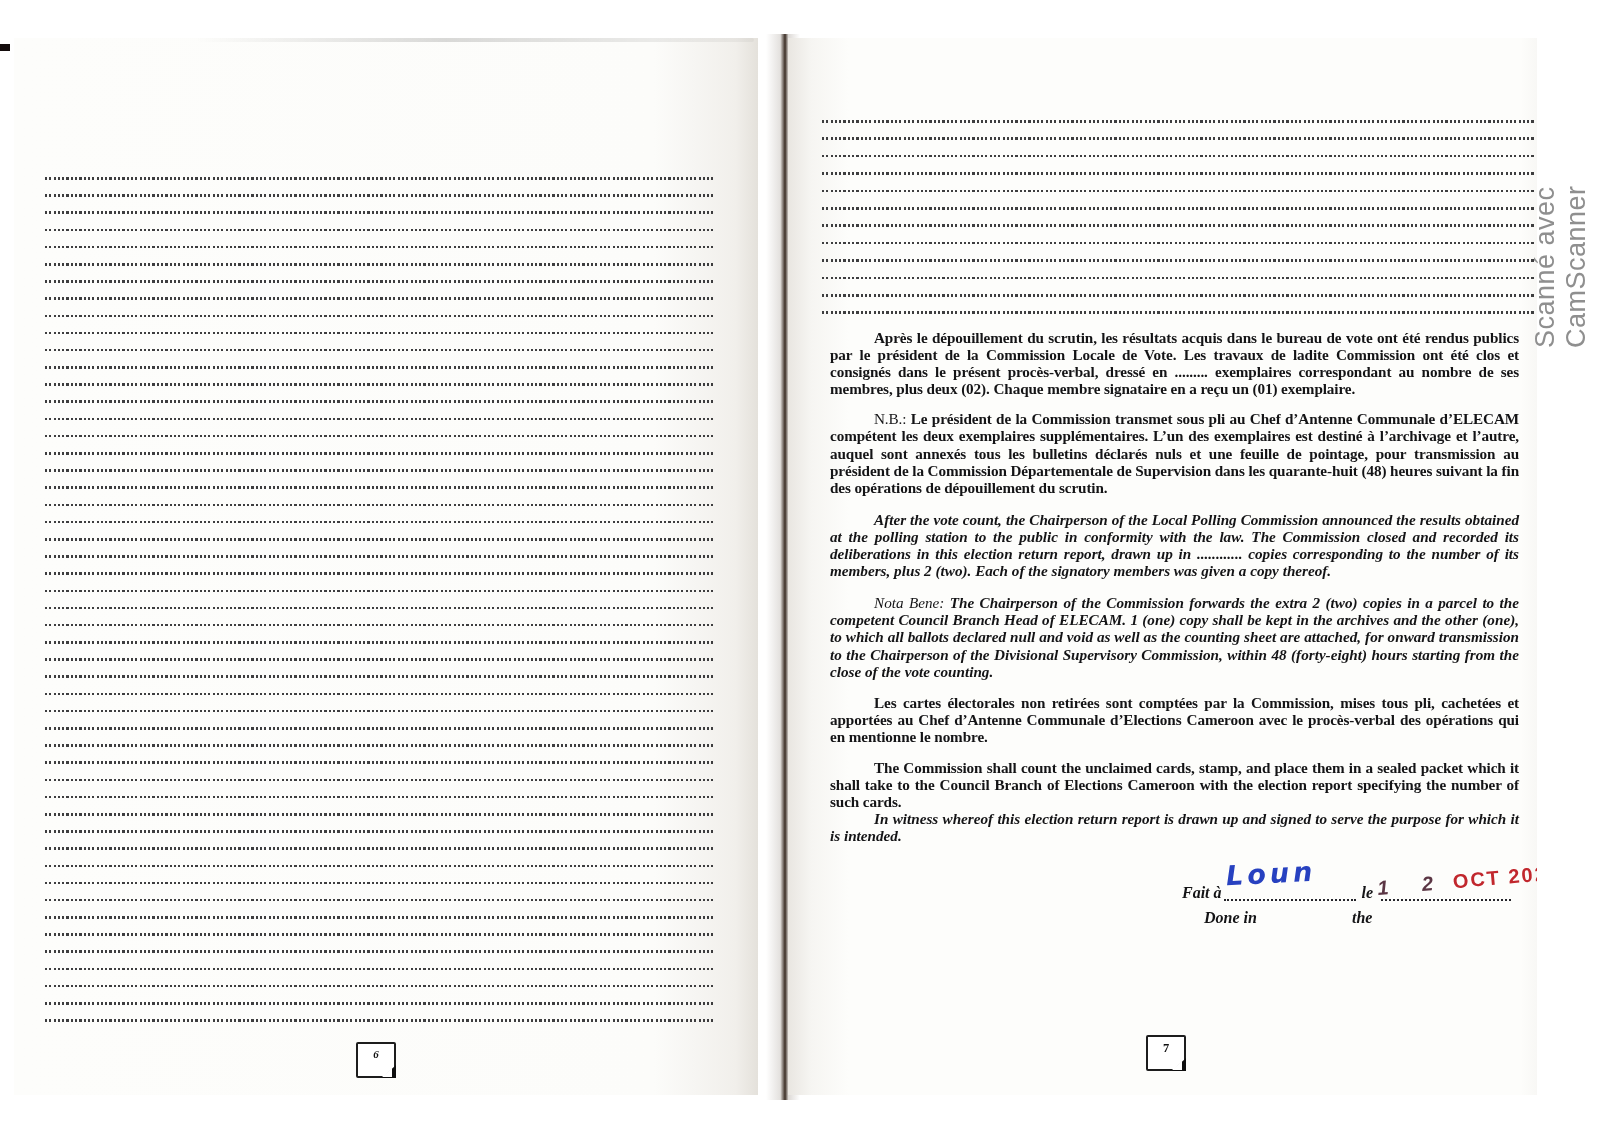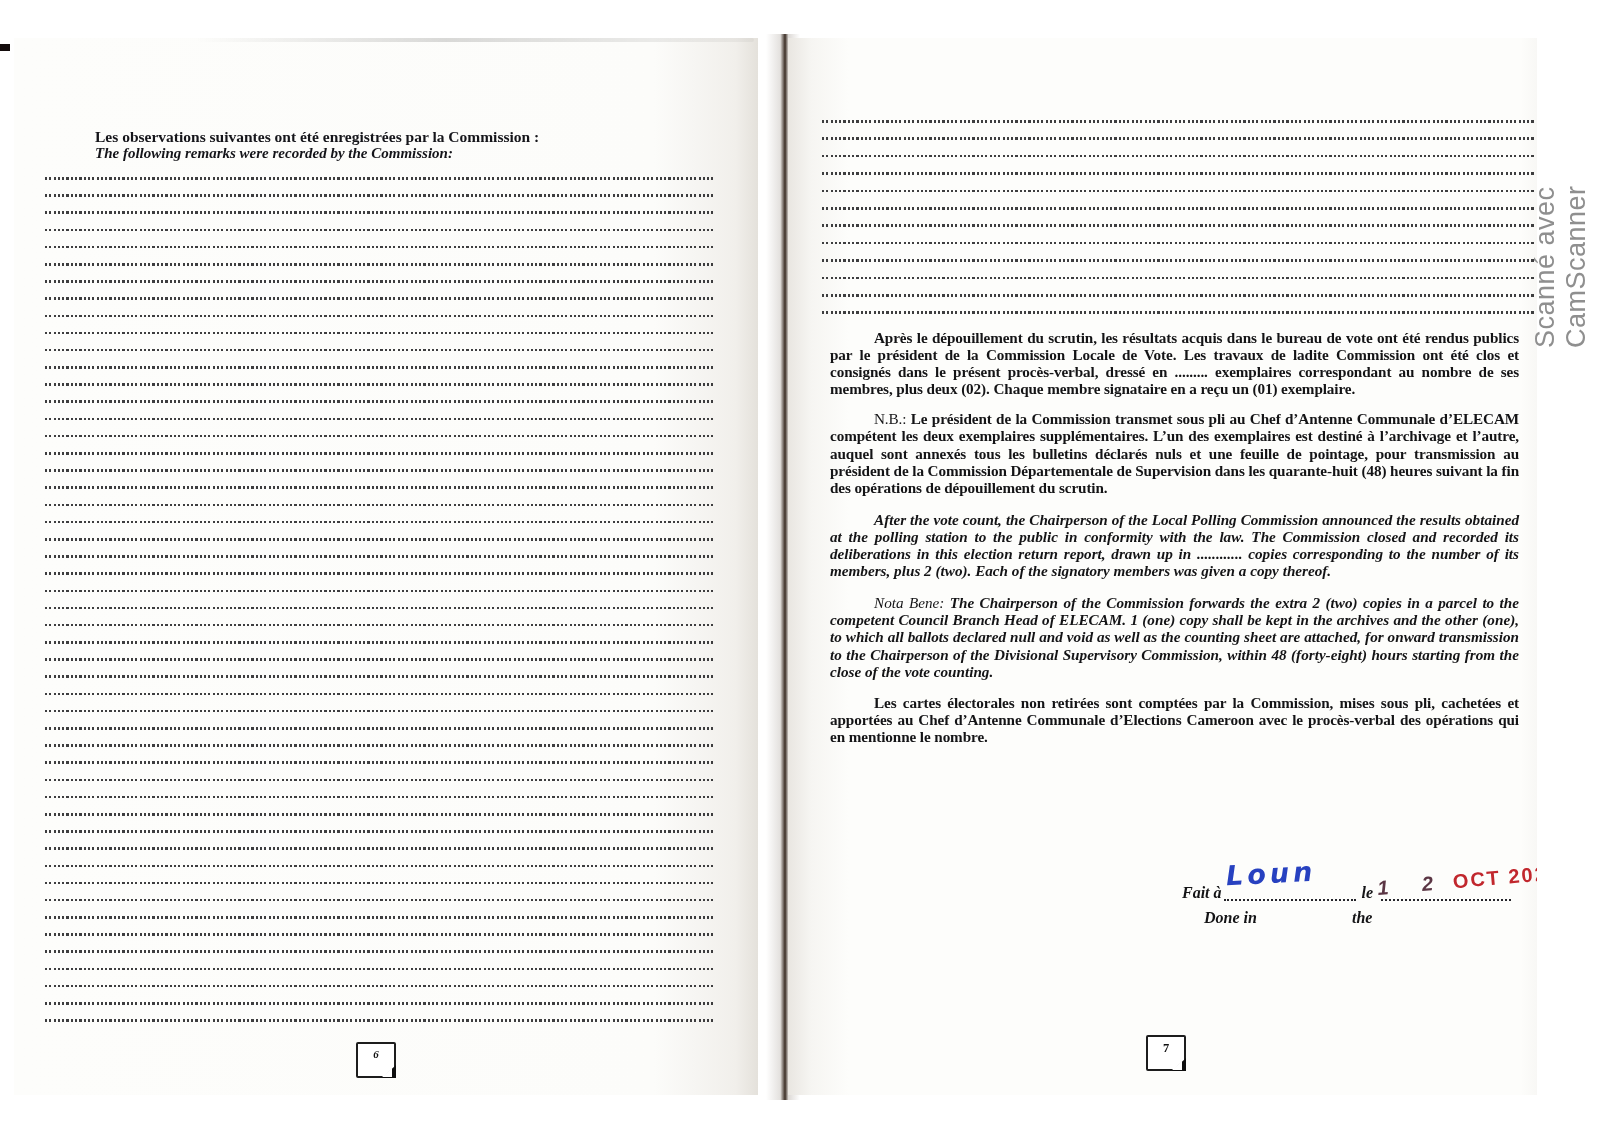--- a/index.html
+++ b/index.html
@@ -81,24 +81,20 @@
 </style>
 </head>
 <body>
 
 <div class="canvas">
 
   <div class="scan-mark"></div>
 
   <div class="page page-left">
     <div class="page-top-shadow"></div>
-    <div class="lp-heading">
-      <div class="h-fr">Les observations suivantes ont été enregistrées par la Commission :</div>
-      <div class="h-en">The following remarks were recorded by the Commission:</div>
-    </div>
     <div class="rules lp-rules" id="lp-rules">
         <div class="rule"></div>
         <div class="rule"></div>
         <div class="rule"></div>
         <div class="rule"></div>
         <div class="rule"></div>
         <div class="rule"></div>
         <div class="rule"></div>
         <div class="rule"></div>
         <div class="rule"></div>
@@ -165,21 +161,23 @@
         <div class="rule"></div>
         <div class="rule"></div>
         <div class="rule"></div>
         <div class="rule"></div>
       </div>
     <div class="rp-text" id="rp-text">
         <p class="para" style="margin-top: 0px;">Après le dépouillement du scrutin, les résultats acquis dans le bureau de vote ont été rendus publics par le président de la Commission Locale de Vote. Les travaux de ladite Commission ont été clos et consignés dans le présent procès-verbal, dressé en ......... exemplaires correspondant au nombre de ses membres, plus deux (02). Chaque membre signataire en a reçu un (01) exemplaire.</p>
         <p class="para" style="margin-top: 13px;"><b class="lead">N.B.:</b> Le président de la Commission transmet sous pli au Chef d’Antenne Communale d’ELECAM compétent les deux exemplaires supplémentaires. L’un des exemplaires est destiné à l’archivage et l’autre, auquel sont annexés tous les bulletins déclarés nuls et une feuille de pointage, pour transmission au président de la Commission Départementale de Supervision dans les quarante-huit (48) heures suivant la fin des opérations de dépouillement du scrutin.</p>
         <p class="para italic" style="margin-top: 15px;">After the vote count, the Chairperson of the Local Polling Commission announced the results obtained at the polling station to the public in conformity with the law. The Commission closed and recorded its deliberations in this election return report, drawn up in ............ copies corresponding to the number of its members, plus 2 (two). Each of the signatory members was given a copy thereof.</p>
         <p class="para italic" style="margin-top: 15px;"><b class="lead">Nota Bene:</b> The Chairperson of the Commission forwards the extra 2 (two) copies in a parcel to the competent Council Branch Head of ELECAM. 1 (one) copy shall be kept in the archives and the other (one), to which all ballots declared null and void as well as the counting sheet are attached, for onward transmission to the Chairperson of the Divisional Supervisory Commission, within 48 (forty-eight) hours starting from the close of the vote counting.</p>
-        <p class="para" style="margin-top: 14px;">Les cartes électorales non retirées sont comptées par la Commission, mises sous pli, cachetées et apportées au Chef d’Antenne Communale d’Elections Cameroon avec le procès-verbal des opérations qui en mentionne le nombre.</p>
+        <p class="para" style="margin-top: 14px;">Les cartes électorales non retirées sont comptées par la Commission, mises tous pli, cachetées et apportées au Chef d’Antenne Communale d’Elections Cameroon avec le procès-verbal des opérations qui en mentionne le nombre.</p>
+        <p class="para" style="margin-top: 14px;">The Commission shall count the unclaimed cards, stamp, and place them in a sealed packet which it shall take to the Council Branch of Elections Cameroon with the election report specifying the number of such cards.</p>
+        <p class="para italic" style="margin-top: 0px;">In witness whereof this election return report is drawn up and signed to serve the purpose for which it is intended.</p>
       </div>
 
     <div class="signature">
       <div class="sig-row1">
         <span class="sig-label">Fait à</span>
         <span class="sig-dots dots-place">
           <span class="hand">Loun</span>
         </span>
         <span class="sig-label">le</span>
         <span class="sig-dots dots-date">

